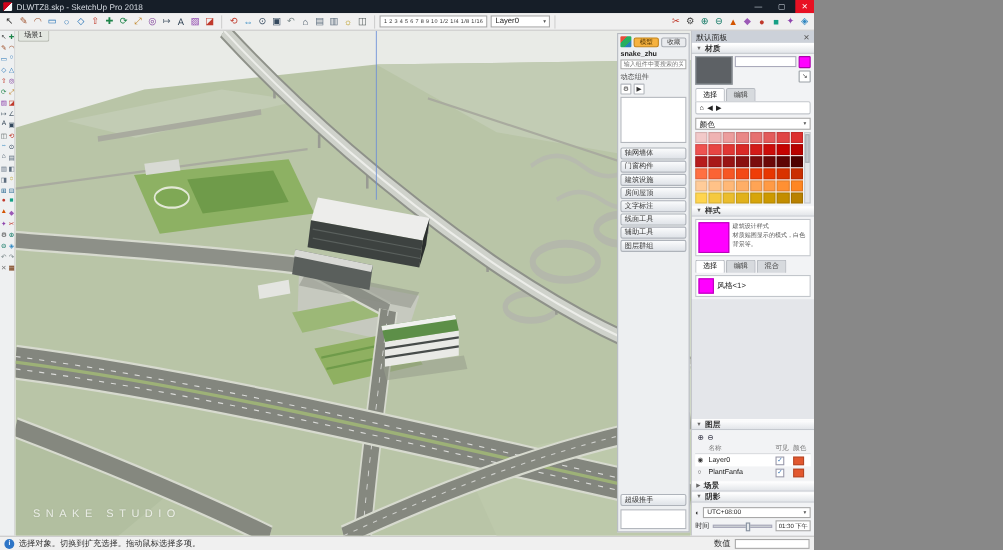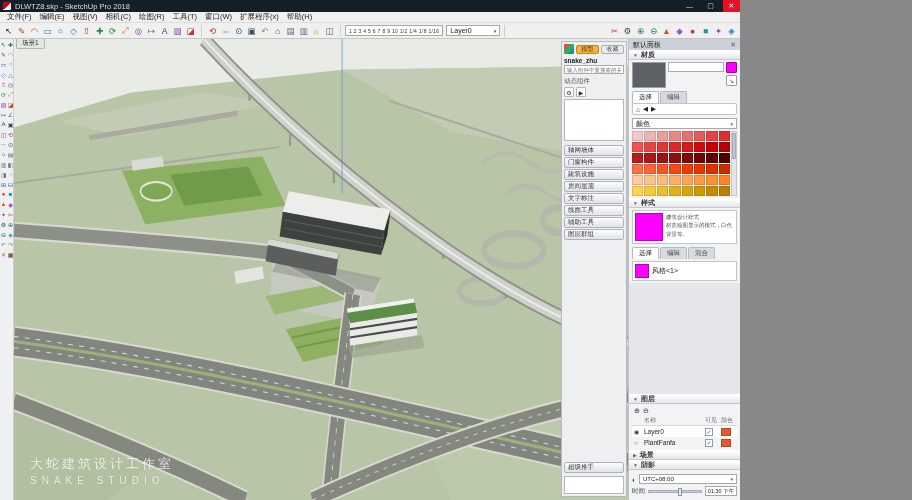--- a/index.html
+++ b/index.html
@@ -106,31 +106,20 @@
 <div class="window">
 
   <div class="titlebar">
     <span class="app-logo"></span>
     <span class="tb-title">DLWTZ8.skp - SketchUp Pro 2018</span>
     <span class="tb-btn">—</span>
     <span class="tb-btn">▢</span>
     <span class="tb-btn tb-close">✕</span>
   </div>
 
-  <div class="menubar">
-      <span class="menu-item">文件(F)</span>
-      <span class="menu-item">编辑(E)</span>
-      <span class="menu-item">视图(V)</span>
-      <span class="menu-item">相机(C)</span>
-      <span class="menu-item">绘图(R)</span>
-      <span class="menu-item">工具(T)</span>
-      <span class="menu-item">窗口(W)</span>
-      <span class="menu-item">扩展程序(x)</span>
-      <span class="menu-item">帮助(H)</span>
-    </div>
 
   <div class="toolbar">
     <div class="tgroup">
         <span class="ticon" style="color: rgb(43, 43, 43);">↖</span>
         <span class="ticon" style="color: rgb(160, 82, 45);">✎</span>
         <span class="ticon" style="color: rgb(160, 82, 45);">◠</span>
         <span class="ticon" style="color: rgb(31, 111, 181);">▭</span>
         <span class="ticon" style="color: rgb(31, 111, 181);">○</span>
         <span class="ticon" style="color: rgb(31, 111, 181);">◇</span>
         <span class="ticon" style="color: rgb(192, 57, 43);">⇧</span>
@@ -309,21 +298,20 @@
           <polygon points="426,262 512,252 513,256 427,266" fill="#f0f1ee"></polygon>
           <polygon points="282,226 318,221 320,233 284,238" fill="#e4e5e1"></polygon>
         </g>
 
         <line x1="420" y1="0" x2="420" y2="150" stroke="#6a8fd8" stroke-width="1"></line>
       </svg>
 
       <div class="scene-tab">场景1</div>
 
       <div class="watermark">
-        <div class="wm-cn">大蛇建筑设计工作室</div>
         <div class="wm-en">SNAKE STUDIO</div>
       </div>
 
       <div class="float-panel">
         <div class="fp-row">
           <span class="fp-cube"></span>
           <span class="fp-chip">模型</span>
           <span class="fp-chip alt">收藏</span>
         </div>
         <div class="fp-title">snake_zhu</div>
@@ -519,14 +507,20 @@
           <span class="sh-label">时间</span>
           <div class="slider">
               <div class="slider-thumb"></div>
             </div>
           <div class="sh-val">01:30 下午</div>
         </div>
       </div>
     </div>
   </div>
 
+  <div class="statusbar">
+    <span class="geo-icon">i</span>
+    <span class="status-hint">选择对象。切换到扩充选择。拖动鼠标选择多项。</span>
+    <span class="meas-label">数值</span>
+    <input class="meas-input" value="" style="">
+  </div>
 
 </div>
 
 </body></html>

